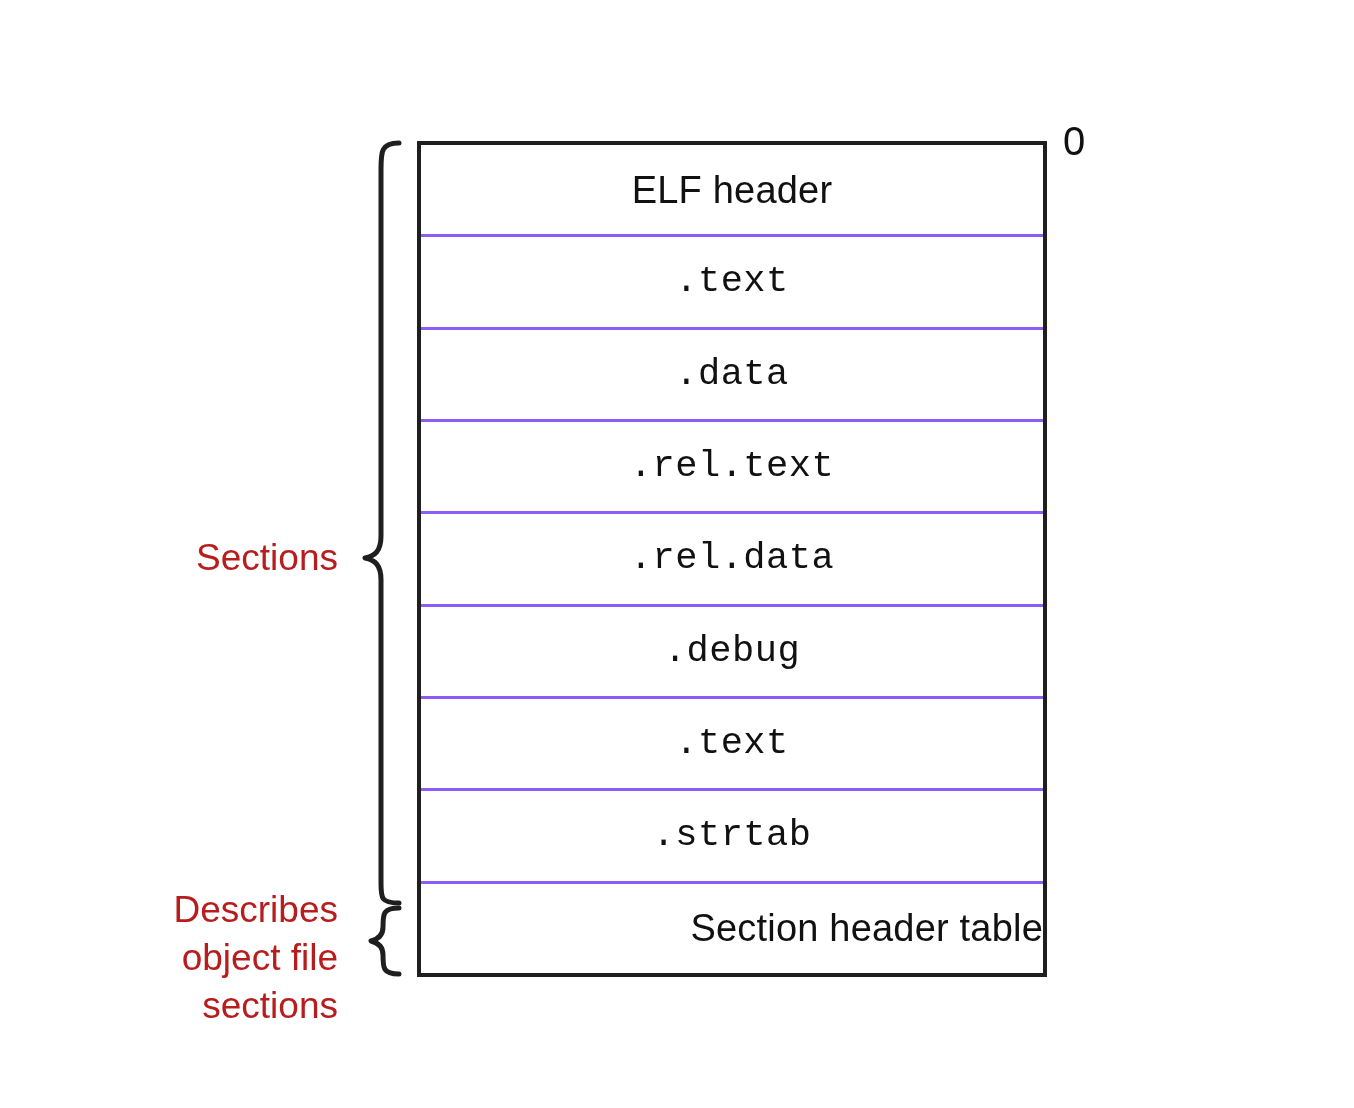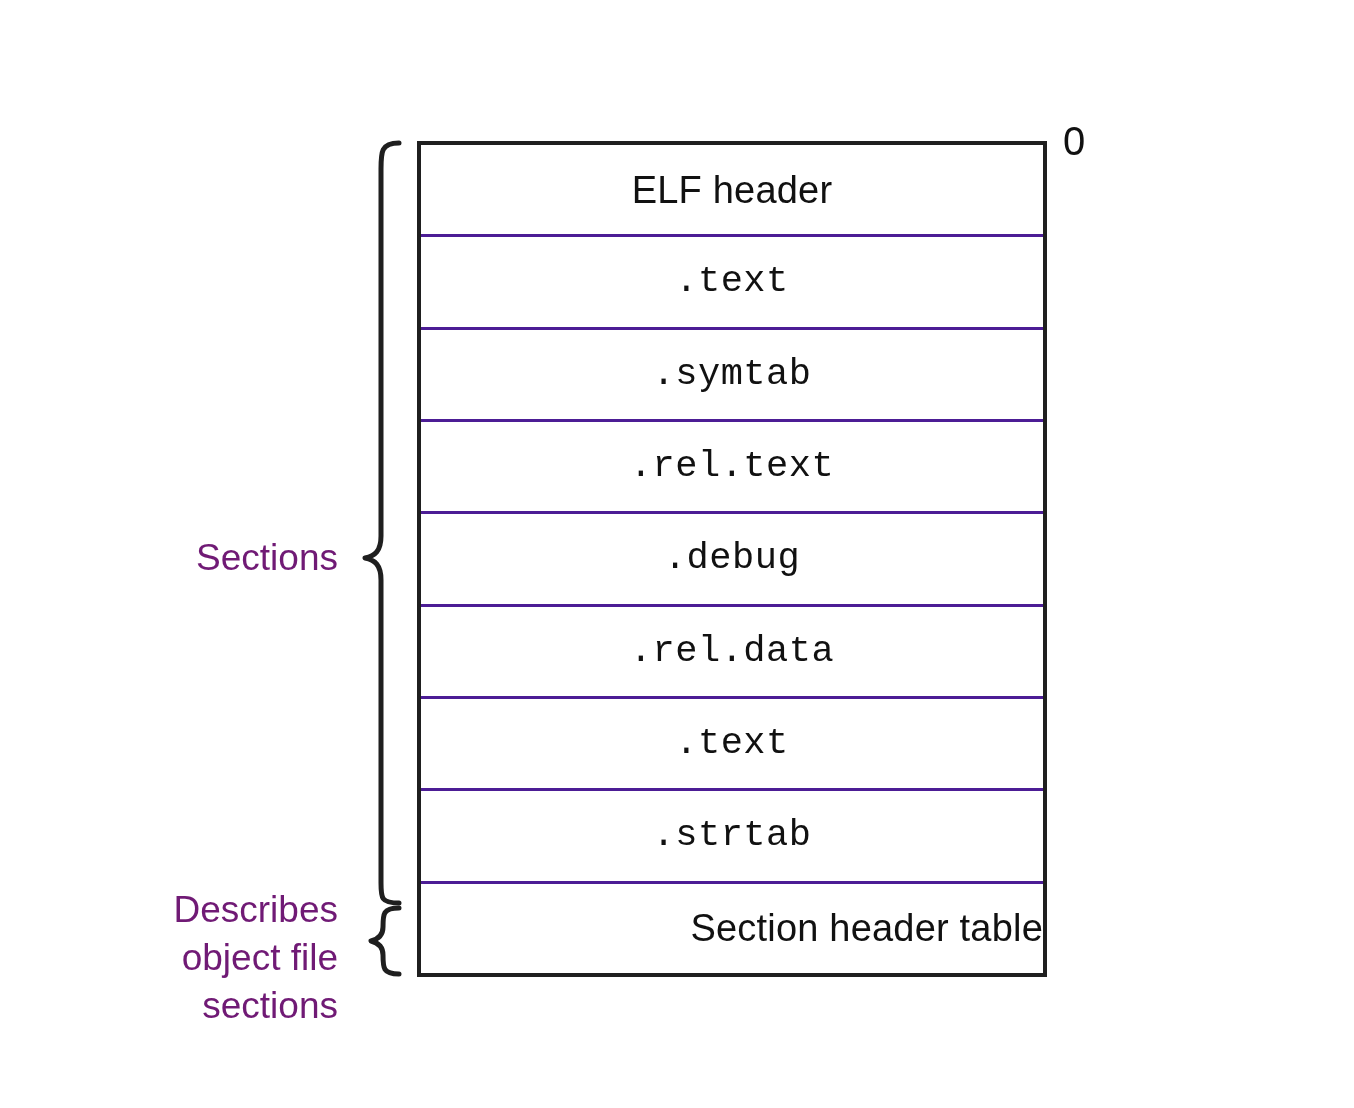--- a/index.html
+++ b/index.html
@@ -27,21 +27,21 @@
     box-sizing: border-box;
     background: #ffffff;
     display: flex;
     flex-direction: column;
   }
   .section-row {
     flex: 1 1 0;
     display: flex;
     align-items: center;
     justify-content: center;
-    border-bottom: 3px solid #4c1d95;
+    border-bottom: 3px solid #8b5cf6;
     box-sizing: border-box;
     background: #ffffff;
   }
   .section-row:last-child {
     border-bottom: none;
     justify-content: flex-end;
   }
   .row-label {
     color: #111111;
     line-height: 1;
@@ -67,21 +67,21 @@
     font-size: 40px;
     color: #111111;
     line-height: 1;
   }
 
   
   .brace-label {
     position: absolute;
     font-family: "Liberation Sans", sans-serif;
     font-size: 37px;
-    color: #701a75;
+    color: #b91c1c;
     text-align: right;
     line-height: 48px;
     white-space: pre-line;
   }
   #sections-label {
     left: 20px;
     top: 534px;
     width: 318px;
   }
   #describes-label {
@@ -110,36 +110,36 @@
 
     <div class="section-row">
       <span class="row-label sans">ELF header</span>
     </div>
 
     <div class="section-row">
       <span class="row-label mono">.text</span>
     </div>
 
 
+    <div class="section-row">
+      <span class="row-label mono">.data</span>
+    </div>
 
 
-    <div class="section-row">
-      <span class="row-label mono">.symtab</span>
-    </div>
 
     <div class="section-row">
       <span class="row-label mono">.rel.text</span>
     </div>
 
     <div class="section-row">
-      <span class="row-label mono">.debug</span>
+      <span class="row-label mono">.rel.data</span>
     </div>
 
     <div class="section-row">
-      <span class="row-label mono">.rel.data</span>
+      <span class="row-label mono">.debug</span>
     </div>
 
     <div class="section-row">
       <span class="row-label mono">.text</span>
     </div>
 
     <div class="section-row">
       <span class="row-label mono">.strtab</span>
     </div>
 

